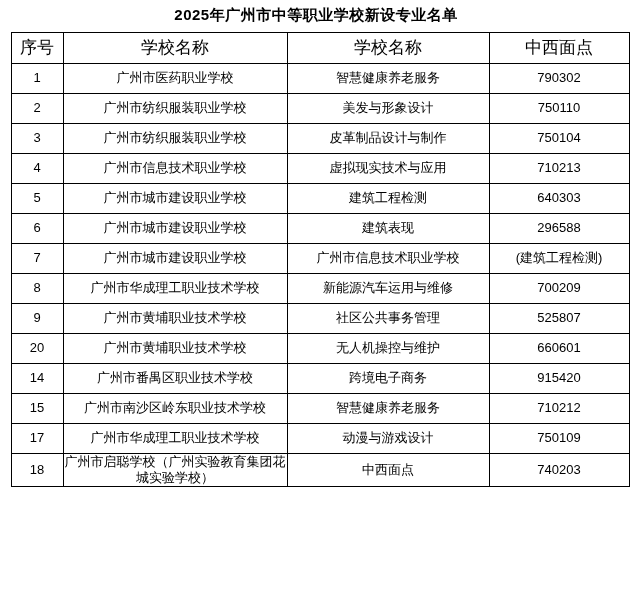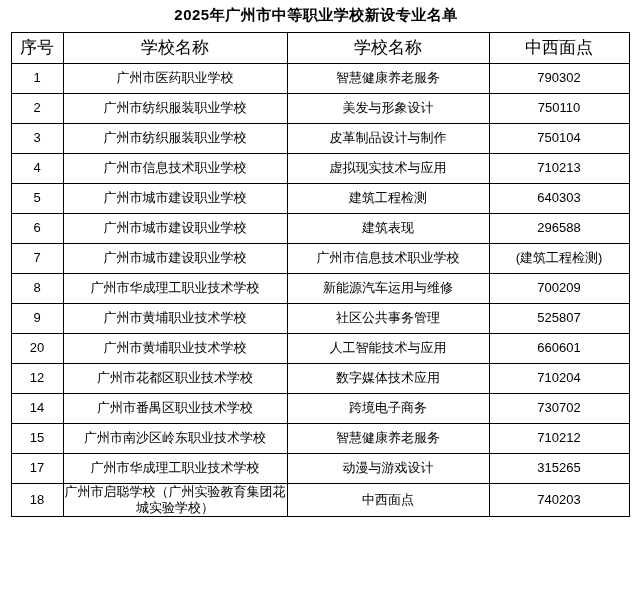--- a/index.html
+++ b/index.html
@@ -134,46 +134,40 @@
       </tr>
       <tr>
         <td>9</td>
         <td>广州市黄埔职业技术学校</td>
         <td>社区公共事务管理</td>
         <td>525807</td>
       </tr>
       <tr>
         <td>20</td>
         <td>广州市黄埔职业技术学校</td>
-        <td>人工智能技术与应用</td>
+        <td>无人机操控与维护</td>
         <td>660601</td>
-      </tr>
-      <tr>
-        <td>12</td>
-        <td>广州市花都区职业技术学校</td>
-        <td>数字媒体技术应用</td>
-        <td>710204</td>
       </tr>
       <tr>
         <td>14</td>
         <td>广州市番禺区职业技术学校</td>
         <td>跨境电子商务</td>
-        <td>730702</td>
+        <td>915420</td>
       </tr>
       <tr>
         <td>15</td>
         <td>广州市南沙区岭东职业技术学校</td>
         <td>智慧健康养老服务</td>
         <td>710212</td>
       </tr>
       <tr>
         <td>17</td>
         <td>广州市华成理工职业技术学校</td>
         <td>动漫与游戏设计</td>
-        <td>315265</td>
+        <td>750109</td>
       </tr>
       <tr>
         <td class="tall">18</td>
         <td class="tall two-line">广州市启聪学校（广州实验教育集团花城实验学校）</td>
         <td class="tall">中西面点</td>
         <td class="tall">740203</td>
       </tr>
     </tbody>
   </table>
 </div>

